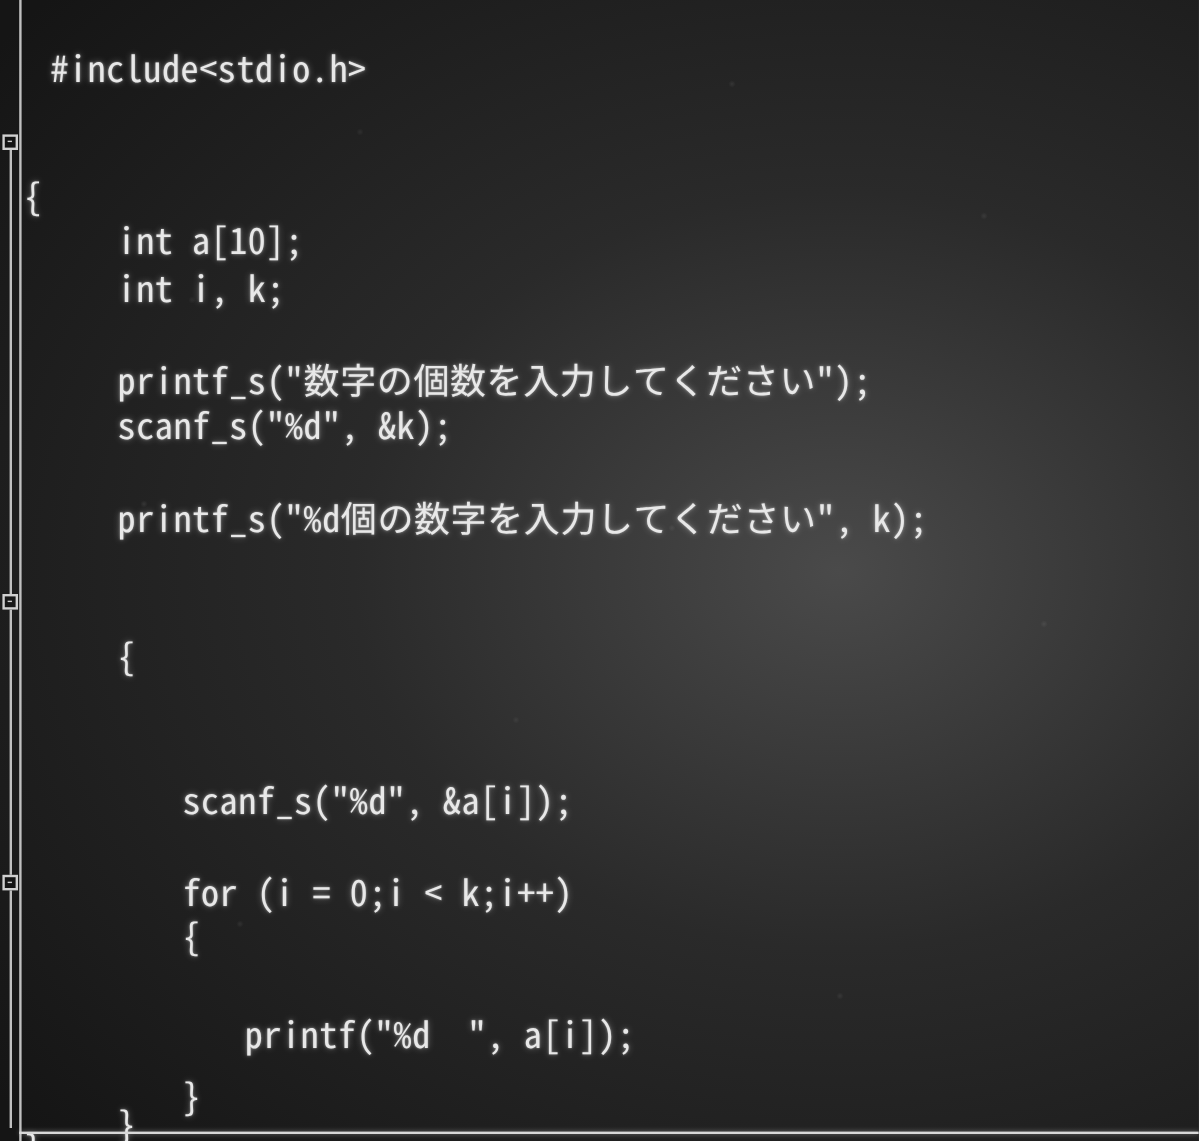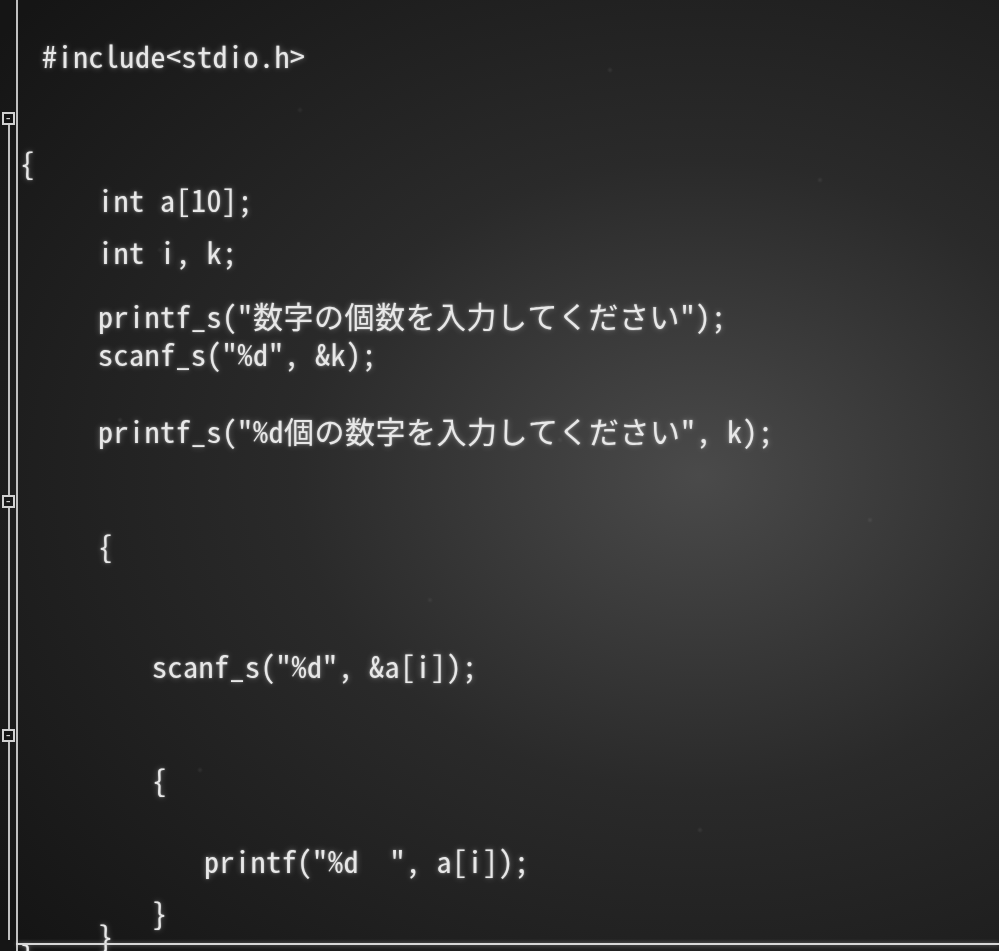--- a/index.html
+++ b/index.html
@@ -99,26 +99,27 @@
     <div class="fold" style="top:729px">-</div>
     <div class="vline" style="top:125px;height:370px"></div>
     <div class="vline" style="top:508px;height:221px"></div>
     <div class="vline" style="top:742px;height:198px"></div>
   </div>
 
   <div class="code">
     <div class="line" style="top:40px;left:22px">#include&lt;stdio.h&gt;</div>
     <div class="line" style="top:147px;left:0px">{</div>
     <div class="line" style="top:184px;left:78px">int a[10];</div>
-    <div class="line" style="top:236px;left:78px">int i, k;</div>
+    <div class="line" style="top:224px;left:78px">int i, k;</div>
     <div class="line" style="top:300px;left:78px">printf_s("数字の個数を入力してください");</div>
     <div class="line" style="top:338px;left:78px">scanf_s("%d", &amp;k);</div>
     <div class="line" style="top:415px;left:78px">printf_s("%d個の数字を入力してください", k);</div>
     <div class="line" style="top:530px;left:78px">{</div>
     <div class="line" style="top:650px;left:132px">scanf_s("%d", &amp;a[i]);</div>
+    <div class="line" style="top:727px;left:132px">for (i = 0;i &lt; k;i++)</div>
     <div class="line" style="top:764px;left:132px">{</div>
     <div class="line" style="top:845px;left:184px">printf("%d  ", a[i]);</div>
     <div class="line" style="top:897px;left:132px">}</div>
     <div class="line" style="top:920px;left:78px">}</div>
     <div class="line" style="top:940px;left:0px">}</div>
   </div>
 
   <div class="bottomrule"></div>
 </div>
 

